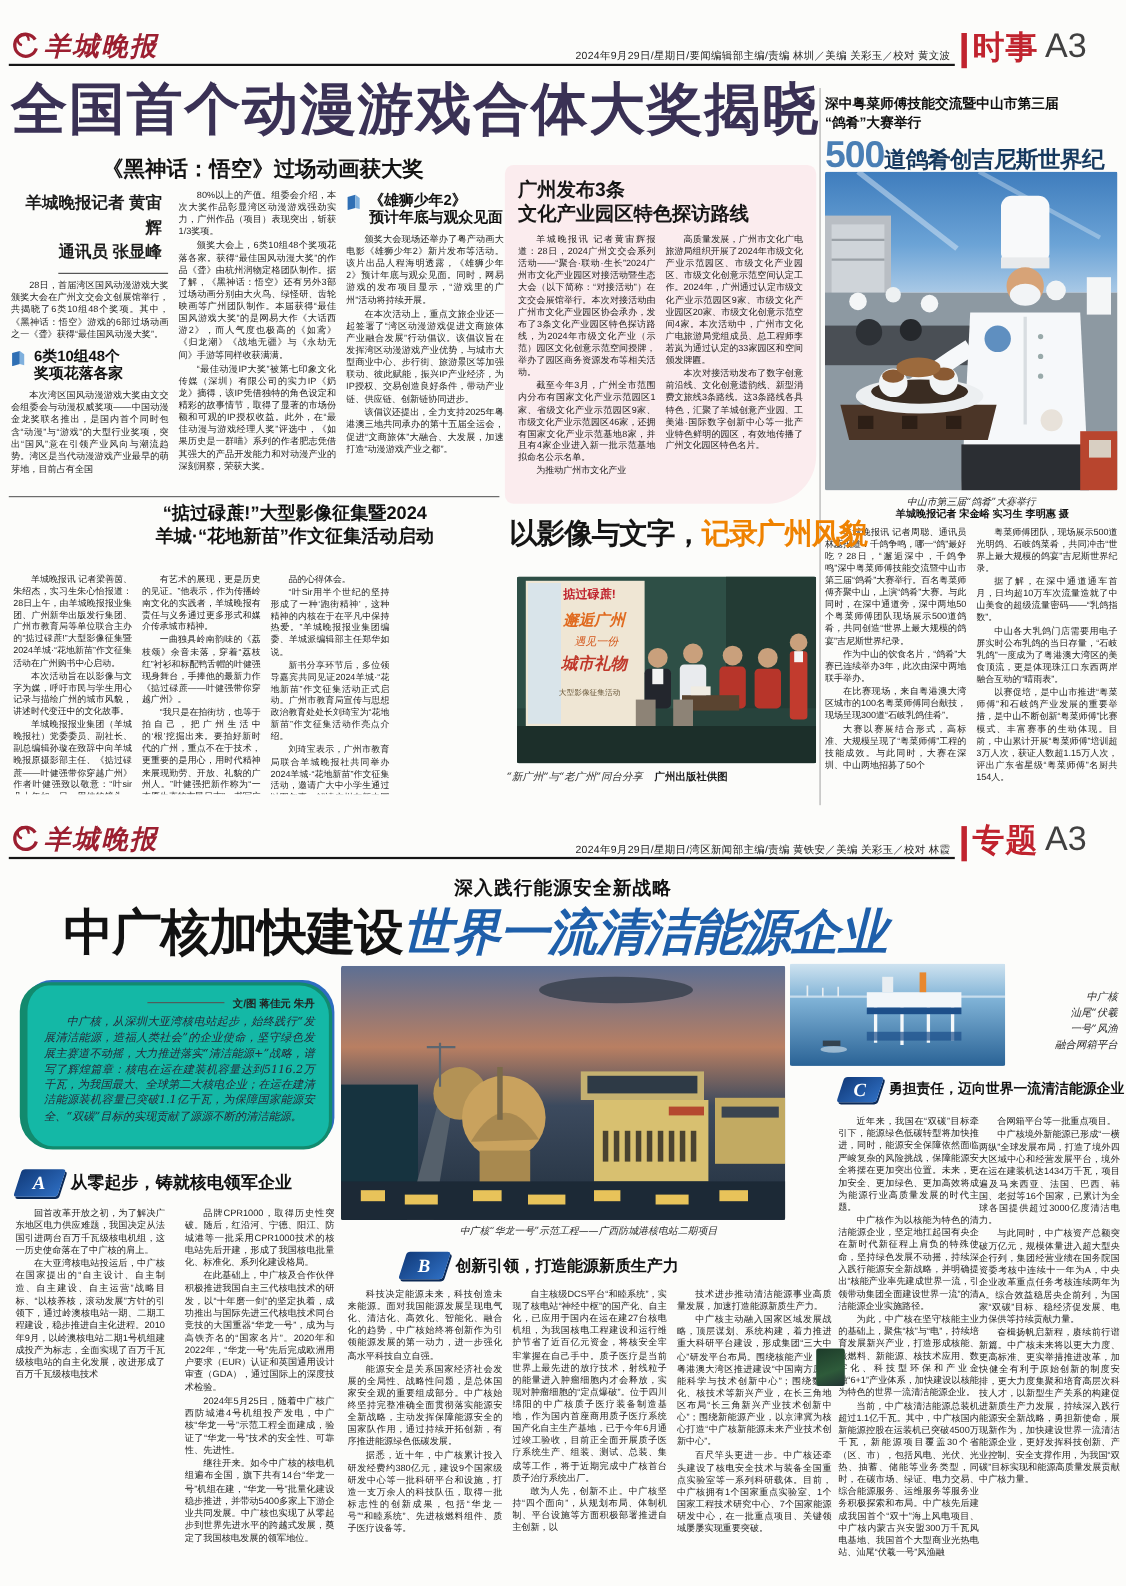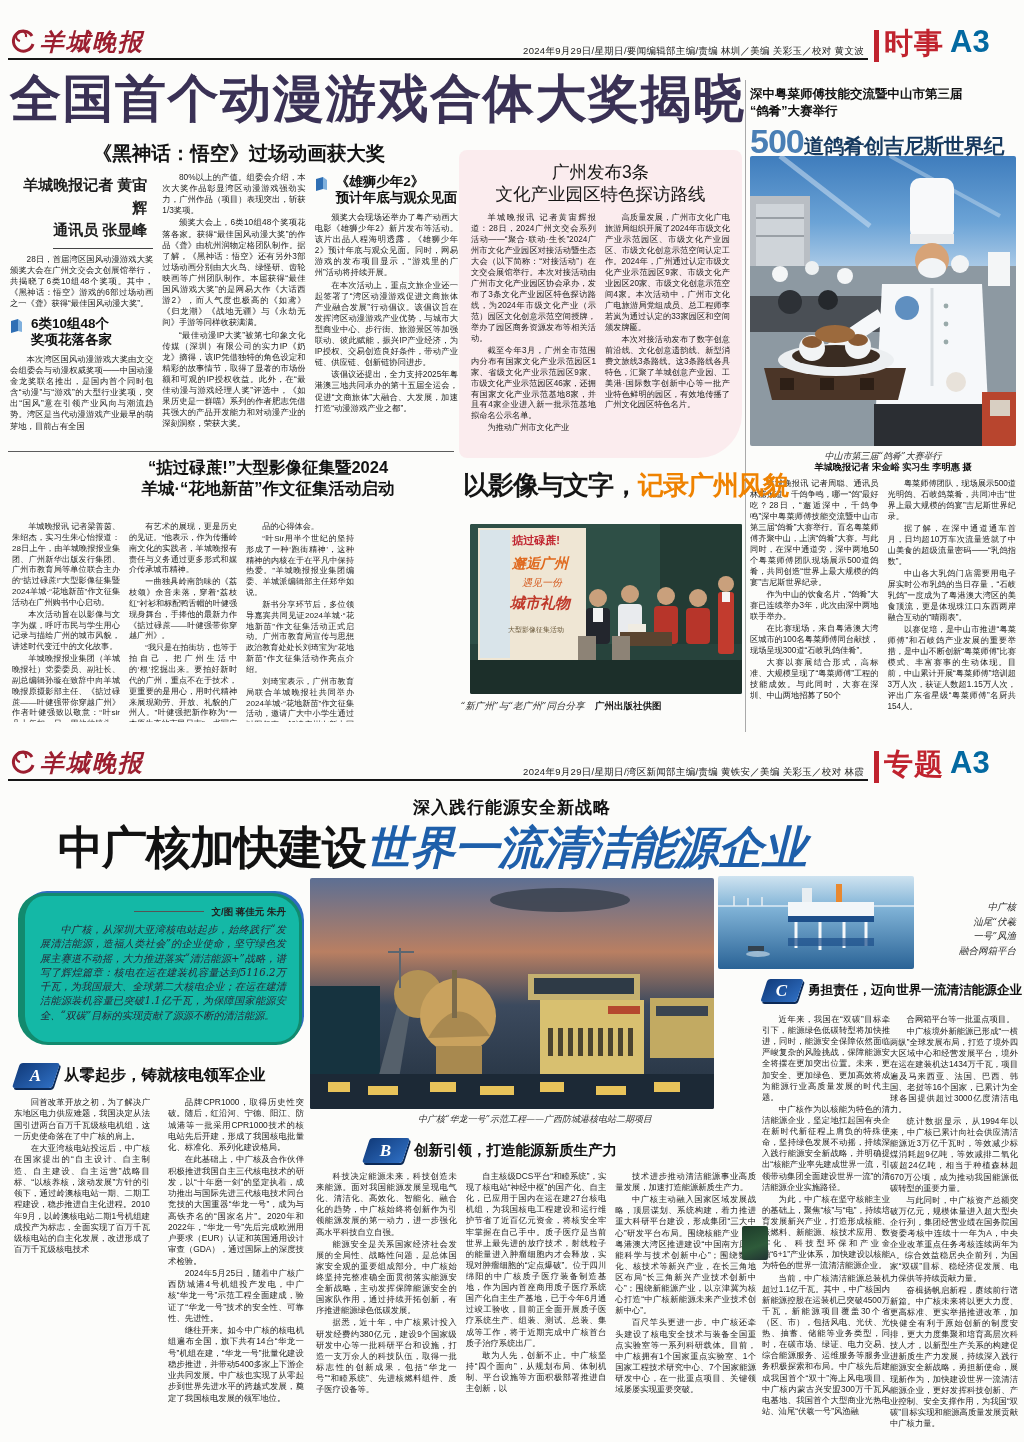--- a/index.html
+++ b/index.html
@@ -7,38 +7,38 @@
   .abs { position:absolute; }
   #sheet { position:relative; width:1024px; height:1442px; background:#fcfcfa; }
 
   
   .logo { font-family:"DejaVu Serif",serif; font-style:italic; font-weight:bold; font-size:24px; color:#9c1f30; letter-spacing:2px; transform:skewX(-6deg); }
   .logo-swirl { display:inline-block; vertical-align:-4px; margin-right:4px; }
   .mast-rule { height:2px; background:#161616; }
   .dateline { font-size:9.5px; color:#222; letter-spacing:0.3px; }
   .tag-bar { width:5px; height:32px; background:#c0232e; }
   .tag-cn { font-size:29px; font-weight:900; color:#c0232e; letter-spacing:1px; }
-  .tag-no { font-size:31px; font-weight:700; color:#0369a1; }
+  .tag-no { font-size:31px; font-weight:400; color:#404040; }
 
   
   .cols { display:flex; overflow:hidden; }
   .col { flex:1; font-size:8.3px; line-height:1.34; text-align:justify; color:#1d1d1d; overflow:hidden; }
   .cols p { margin:0 0 1px 0; text-indent:2em; }
   .byline { font-weight:bold; font-size:15px; text-align:right; line-height:1.5; padding:2px 6px 4px 0; }
   .byline-rule { border-bottom:1px solid #444; width:70%; margin:2px 0 5px auto; }
 
   .inner-head { display:flex; align-items:flex-start; gap:4px; margin:7px 0 6px 0; }
   .inner-head .txt { font-size:13.5px; font-weight:800; line-height:1.18; color:#111; }
   .book-ic { flex:0 0 auto; margin-top:2px; }
 
   
   .h1-main { font-weight:700; color:#3a3155; font-size:51px; line-height:1.05; letter-spacing:-2px; text-align:justify; text-align-last:justify; font-family:"Liberation Sans",sans-serif; }
   .h1-sub { font-size:19.5px; font-weight:800; text-align:center; color:#141414; }
   .pinkbox { background:#fbecee; border-radius:8px 8px 44px 8px; padding:12px 12px 8px 12px; }
-  .pinkbox .ph { text-align:center; font-size:17.5px; font-weight:400; line-height:1.25; color:#161616; margin-bottom:7px; }
+  .pinkbox .ph { text-align:left; font-size:17.5px; font-weight:700; line-height:1.25; color:#161616; margin-bottom:7px; }
   .vrule { width:1px; background:#a9a9a9; }
   .hrule { height:1px; background:#5c5c5c; }
   .kicker1 { font-size:12.5px; font-weight:700; line-height:1.35; text-align:justify; color:#101010; }
   .big500 { font-size:34px; font-weight:800; color:#4a7fb5; line-height:1; letter-spacing:-1px; }
   .rest500 { font-size:20.5px; font-weight:900; color:#16395f; letter-spacing:-0.5px; }
   .cap-kai { font-family:"DejaVu Serif",serif; font-style:italic; font-size:9px; color:#2e2e2e; text-align:center; }
   .cap-bold { font-size:9.2px; font-weight:bold; text-align:center; color:#111; }
   .hs-small { font-size:16.5px; font-weight:800; line-height:1.3; text-align:center; color:#121212; }
   .hs-big { font-size:26px; font-weight:900; letter-spacing:-1px; white-space:nowrap;font-family:Liberation Mono, monospace; }
   .hs-big .blk { color:#151515; }
@@ -443,21 +443,20 @@
     <div class="abs cols" style="left:762px;top:1014px;width:256px;height:428px;gap:0;">
       <div class="col" style="font-size:8.3px;">
           <p>近年来，我国在“双碳”目标牵引下，能源绿色低碳转型将加快推进，同时，能源安全保障依然面临严峻复杂的风险挑战，保障能源安全将摆在更加突出位置。未来，更加安全、更加绿色、更加高效将成为能源行业高质量发展的时代主题。</p>
           <p>中广核作为以核能为特色的清洁能源企业，坚定地扛起国有央企在新时代新征程上肩负的特殊使命，坚持绿色发展不动摇，持续深入践行能源安全新战略，并明确提出“核能产业率先建成世界一流，引领带动集团全面建设世界一流”的清洁能源企业实施路径。</p>
           <p>为此，中广核在坚守核能主业的基础上，聚焦“核”与“电”，持续培育发展新兴产业，打造形成核能、核燃料、新能源、核技术应用、数字化、科技型环保和产业金融“6+1”产业体系，加快建设以核能为特色的世界一流清洁能源企业。</p>
           <p>当前，中广核清洁能源总装机超过1.1亿千瓦。其中，中广核国内新能源控股在运装机已突破4500万千瓦，新能源项目覆盖30个省（区、市），包括风电、光伏、光热、抽蓄、储能等业务类型，同时，在碳市场、绿证、电力交易、综合能源服务、运维服务等服务业务积极探索和布局。中广核先后建成我国首个“双十”海上风电项目、中广核内蒙古兴安盟300万千瓦风电基地、我国首个大型商业光热电站、汕尾“伏羲一号”风渔融</p>
         </div>
       <div class="col" style="font-size:8.3px;">
           <p>合网箱平台等一批重点项目。</p>
           <p>中广核境外新能源已形成“一横两纵”全球发展布局，打造了境外四大区域中心和经营发展平台，境外在运在建装机达1434万千瓦，项目遍及马来西亚、法国、巴西、韩国、老挝等16个国家，已累计为全球各国提供超过3000亿度清洁电力。</p>
-          <p>统计数据显示，从1994年以来，中广核已累计向社会供应清洁能源近3万亿千瓦时，等效减少标煤消耗超9亿吨，等效减排二氧化碳超24亿吨，相当于种植森林超670万公顷，成为推动我国能源低碳转型的重要力量。</p>
           <p>与此同时，中广核资产总额突破万亿元，规模体量进入超大型央企行列，集团经营业绩在国务院国资委考核中连续十一年为A，中央企业改革重点任务考核连续两年为A。综合效益稳居央企前列，为国家“双碳”目标、稳经济促发展、电力保供等持续贡献力量。</p>
           <p>奋楫扬帆启新程，赓续前行谱新篇。中广核未来将以更大力度、更高标准、更实举措推进改革，加快健全有利于原始创新的制度安排，更大力度集聚和培育高层次科技人才，以新型生产关系的构建促进新质生产力发展，持续深入践行能源安全新战略，勇担新使命，展现新作为，加快建设世界一流清洁能源企业，更好发挥科技创新、产业控制、安全支撑作用，为我国“双碳”目标实现和能源高质量发展贡献中广核力量。</p>
         </div>
     </div>
 
     <div class="abs frag" style="left:742px;top:1226px;width:26px;height:34px;"></div>
   </div>
 
 </div>
 

